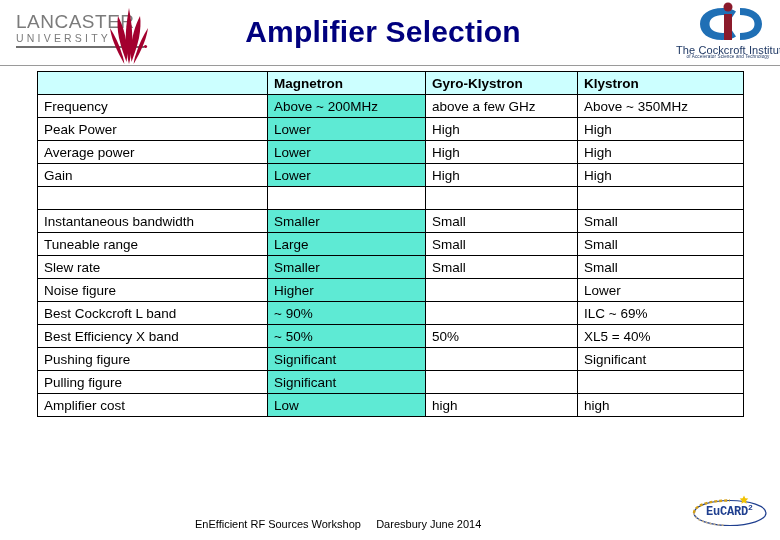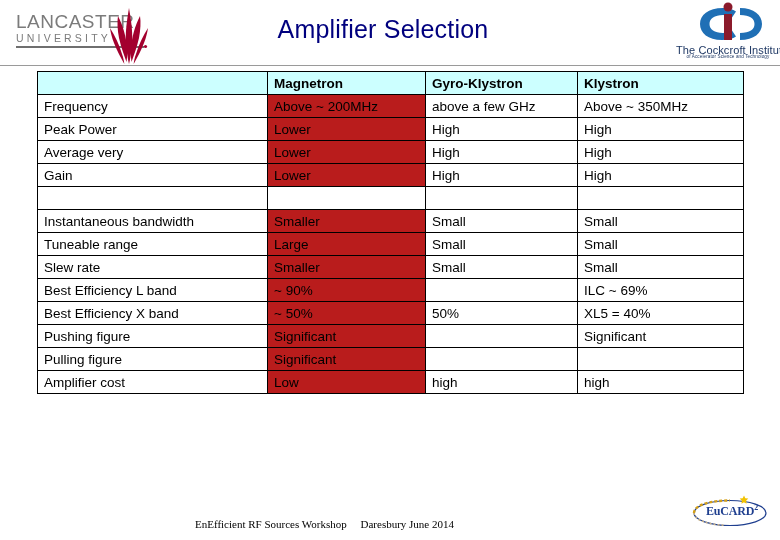--- a/index.html
+++ b/index.html
@@ -99,22 +99,22 @@
     letter-spacing: 0.1px;
   }
 
   
   #slide-title {
     position: absolute;
     left: 0; top: 15px;
     width: 766px;
     text-align: center;
     font-family: "Liberation Sans", sans-serif;
-    font-size: 25px;
-    font-weight: normal;
+    font-size: 30px;
+    font-weight: bold;
     color: #00007e;
     letter-spacing: 0.2px;
   }
 
   
   #comparison-table {
     position: absolute;
     left: 37px; top: 71px;
     border-collapse: collapse;
     table-layout: fixed;
@@ -138,54 +138,54 @@
     font-weight: bold;
     background: #ccffff;
   }
   .col-label { width: 230px; }
   .col-a { width: 158px; }
   .col-b { width: 152px; }
   .col-c { width: 166px; }
 
   .hdr-accent { color: #00008b; margin-top: 47px; }
   .cell-accent {
-    background: #b91c1c;
+    background: #5eead4;
     color: #1c1c5c;
   }
   .spacer-row td {
     border: none;
     height: 7px;
     padding: 0;
     background: #ffffff;
   }
 
   
   #slide-footer {
     position: absolute;
     left: 0; top: 518px;
     width: 780px;
     height: 22px;
   }
   #footer-text {
     position: absolute;
     left: 195px; top: 0px;
-    font-family: Liberation Serif, serif;
+    font-family: Liberation Sans, sans-serif;
     font-size: 11px;
     color: #000000;
     white-space: pre;
   }
   #eucard-logo {
     position: absolute;
     left: 688px; top: 492px;
     width: 84px; height: 40px;
   }
   #eucard-text {
     position: absolute;
     left: 18px; top: 11px;
-    font-family: Liberation Serif, serif;
+    font-family: Liberation Mono, monospace;
     font-size: 12px;
     font-weight: bold;
     color: #1f3f8f;
     letter-spacing: -0.2px;
     white-space: nowrap;
   }
   #eucard-sup {
     font-size: 8px;
     vertical-align: super;
   }
@@ -250,21 +250,21 @@
         <td>above a few GHz</td>
         <td>Above ~ 350MHz</td>
       </tr>
       <tr>
         <td>Peak Power</td>
         <td class="cell-accent">Lower</td>
         <td>High</td>
         <td>High</td>
       </tr>
       <tr>
-        <td>Average very</td>
+        <td>Average power</td>
         <td class="cell-accent">Lower</td>
         <td>High</td>
         <td>High</td>
       </tr>
       <tr>
         <td>Gain</td>
         <td class="cell-accent">Lower</td>
         <td>High</td>
         <td>High</td>
       </tr>
@@ -286,21 +286,27 @@
         <td>Small</td>
         <td>Small</td>
       </tr>
       <tr>
         <td>Slew rate</td>
         <td class="cell-accent">Smaller</td>
         <td>Small</td>
         <td>Small</td>
       </tr>
       <tr>
-        <td>Best Efficiency L band</td>
+        <td>Noise figure</td>
+        <td class="cell-accent">Higher</td>
+        <td></td>
+        <td>Lower</td>
+      </tr>
+      <tr>
+        <td>Best Cockcroft L band</td>
         <td class="cell-accent">~ 90%</td>
         <td></td>
         <td>ILC ~ 69%</td>
       </tr>
       <tr>
         <td>Best Efficiency X band</td>
         <td class="cell-accent">~ 50%</td>
         <td>50%</td>
         <td>XL5 = 40%</td>
       </tr>

